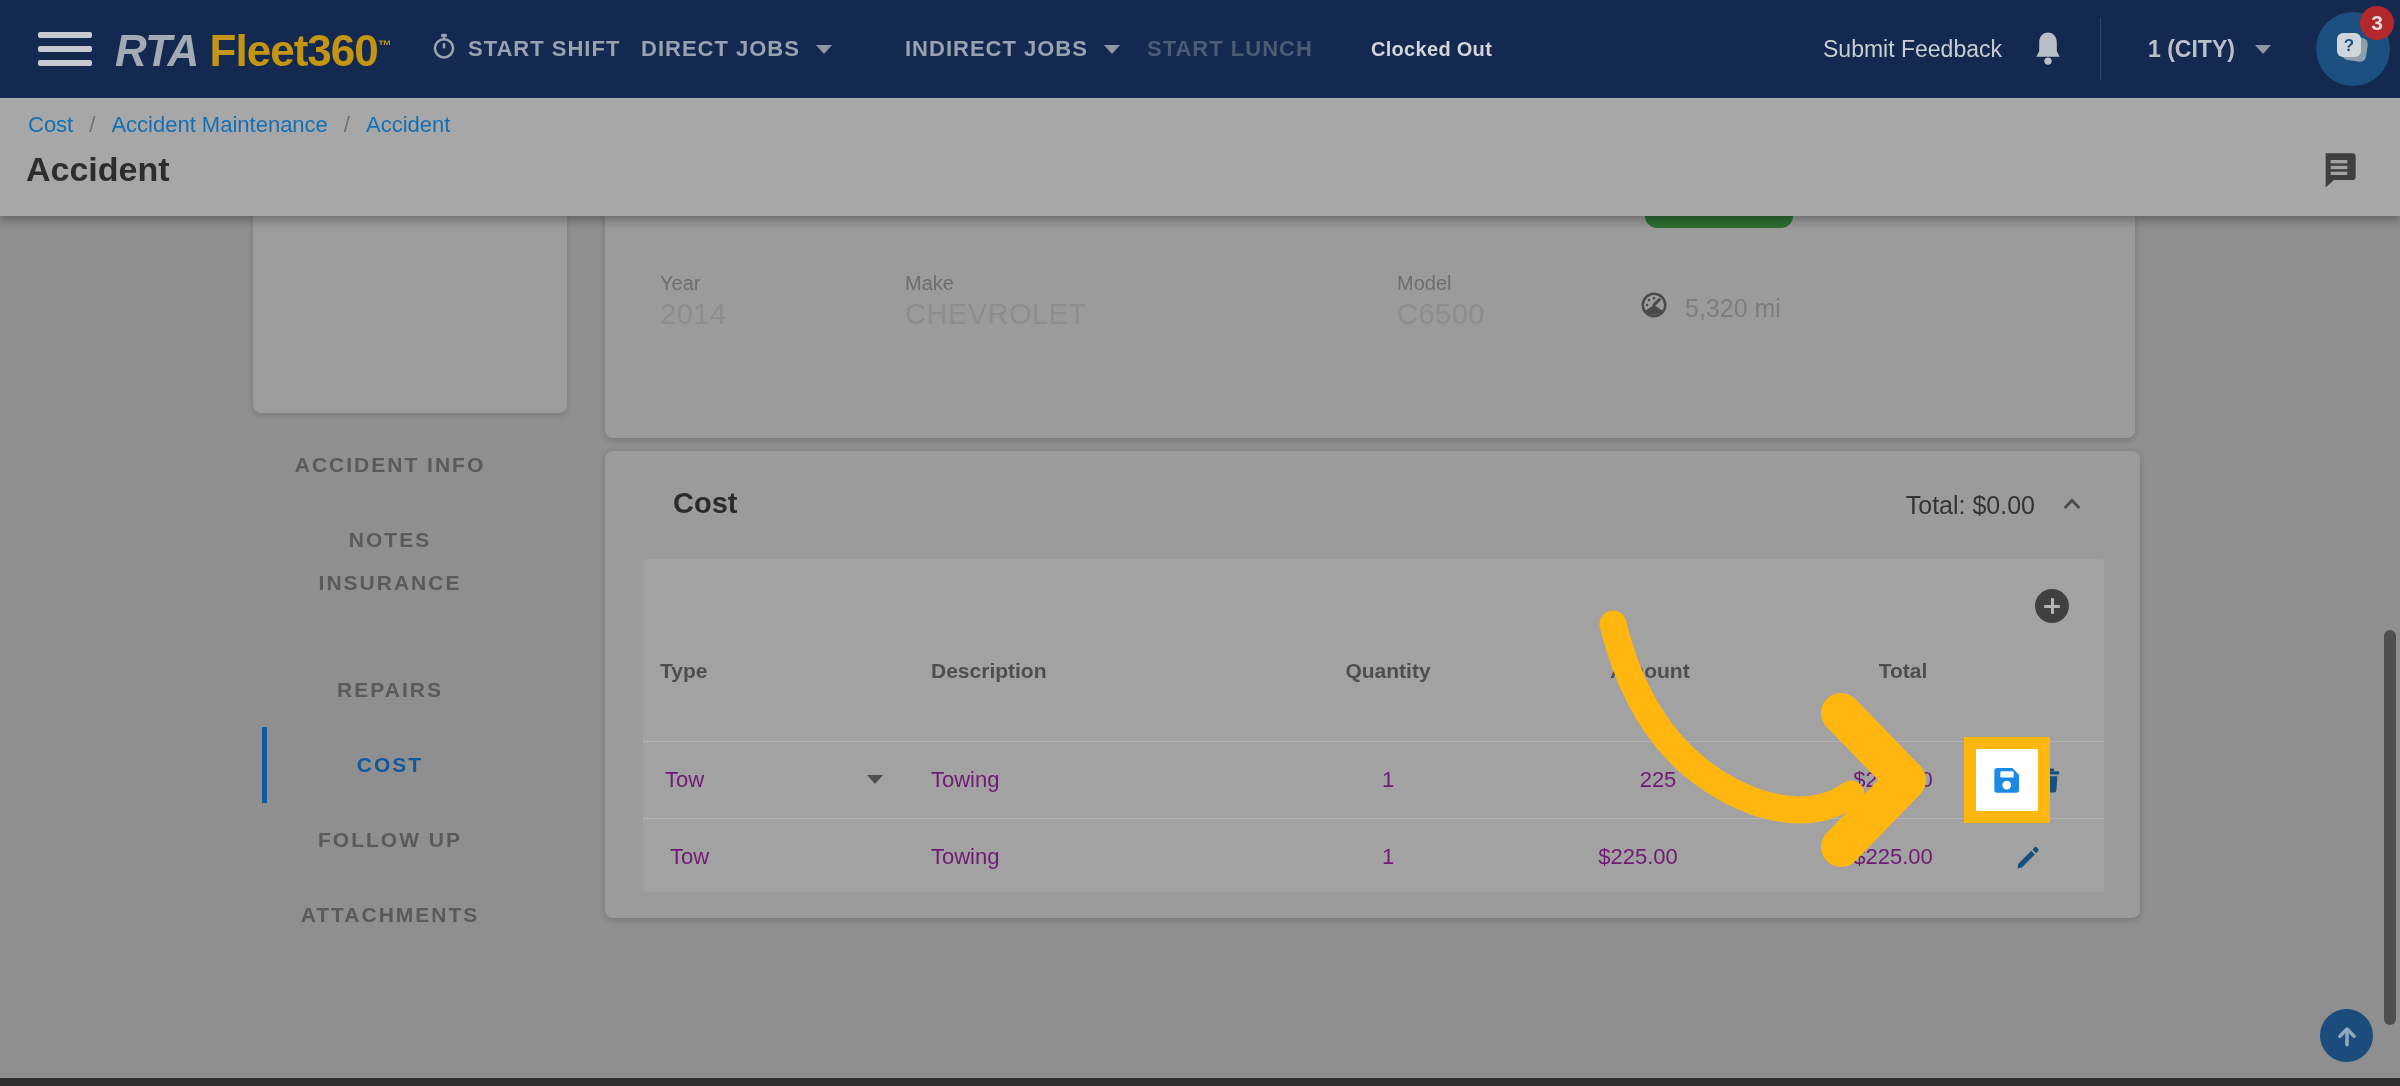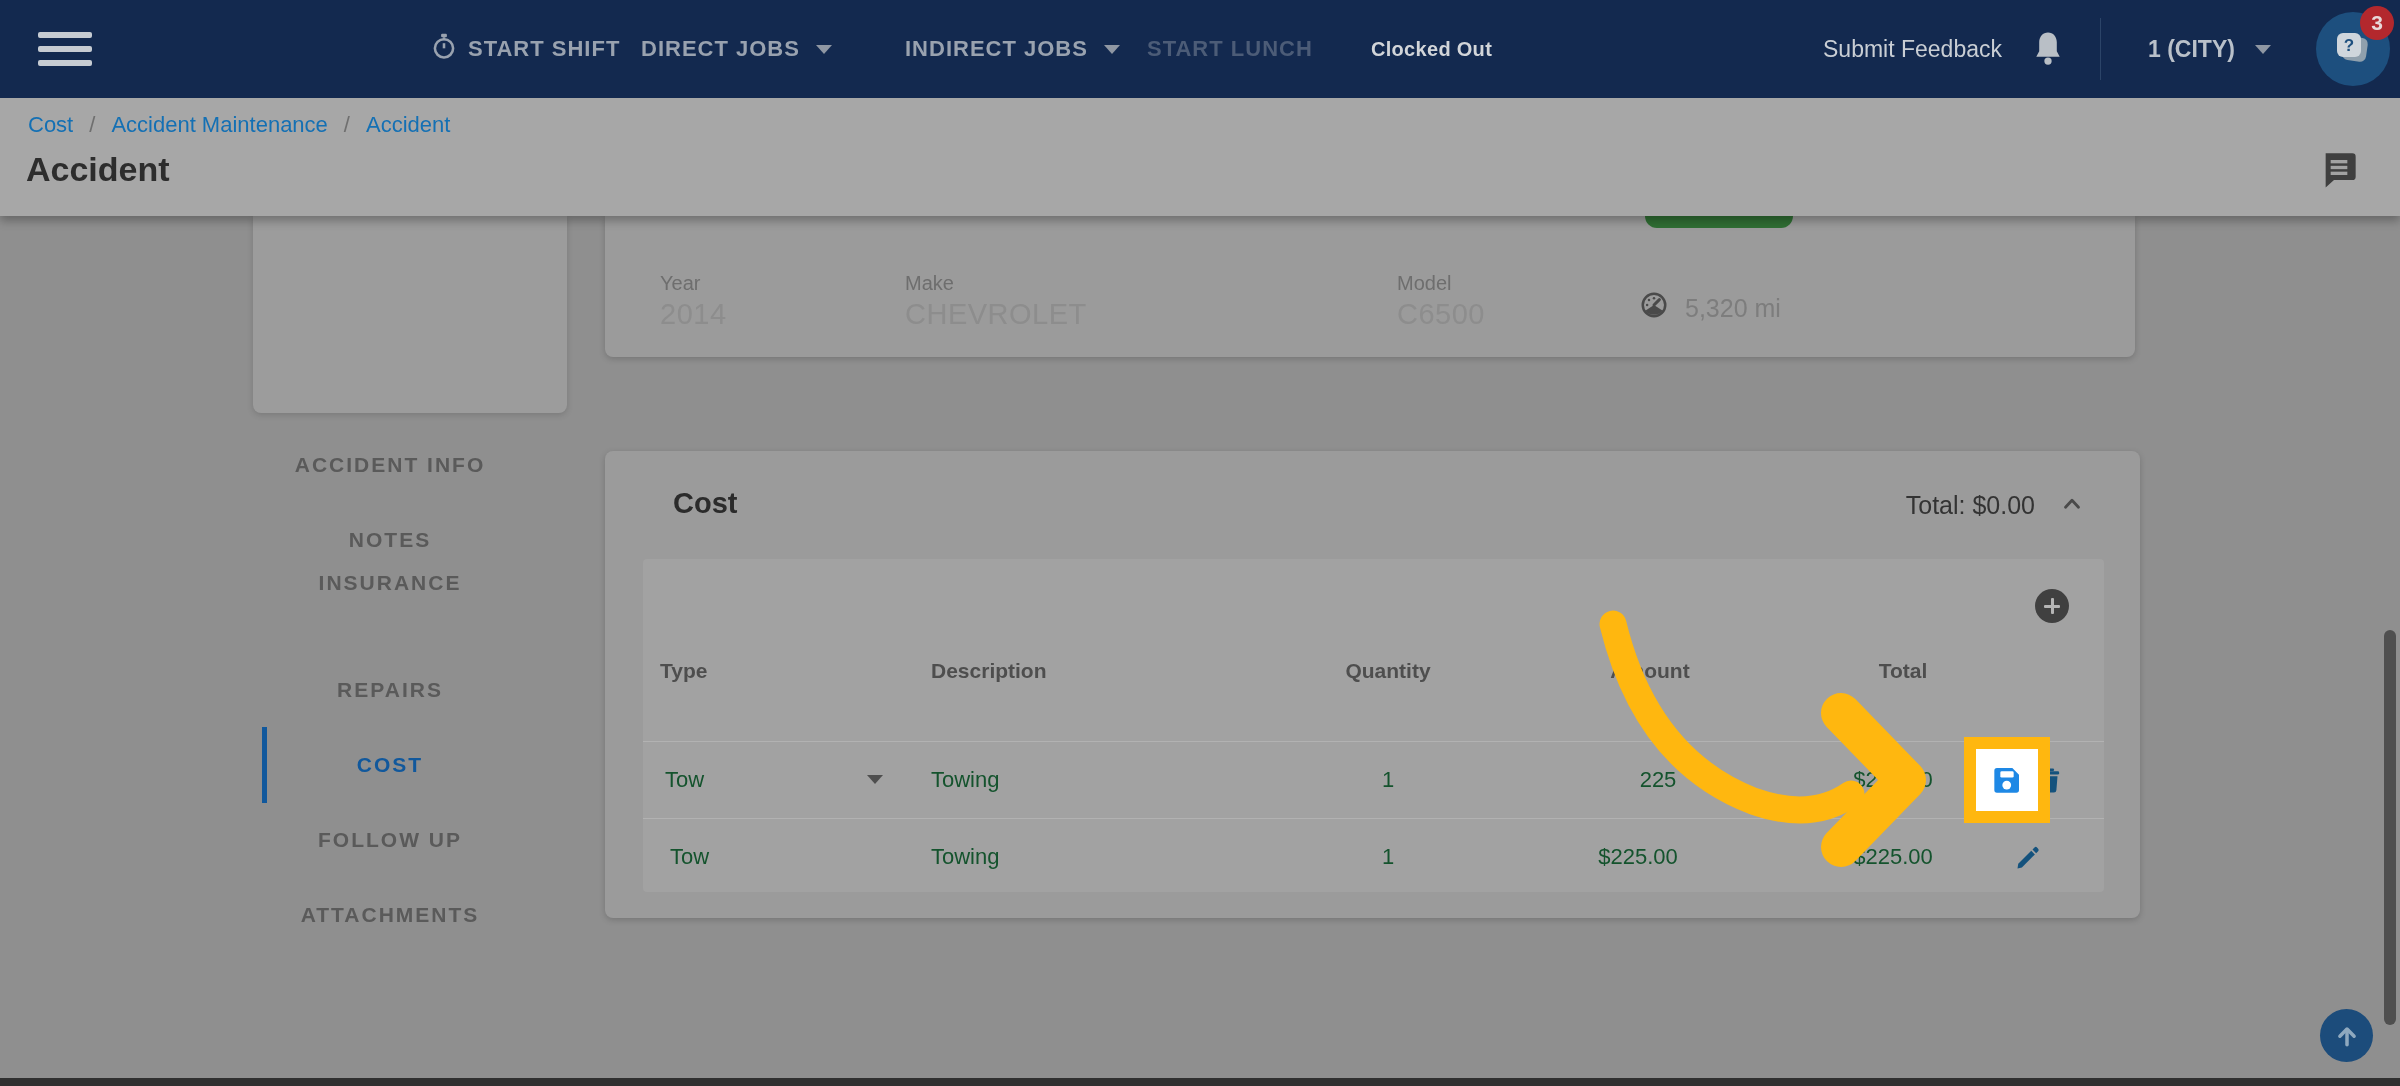--- a/index.html
+++ b/index.html
@@ -33,21 +33,21 @@
   #pagebar{left:0;top:98px;width:2400px;height:118px;background:#a7a7a7;z-index:20;
     box-shadow:0 5px 9px rgba(0,0,0,.28);}
   .breadcrumb{left:28px;top:14px;display:flex;gap:16px;font-size:22px;align-items:center;}
   .breadcrumb .crumb{color:#1470b4;cursor:pointer;}
   .breadcrumb .sep{color:#6f6f6f;}
   .page-title{left:26px;top:52px;font-size:34px;font-weight:700;color:#2d2d2d;}
   .comment-btn{left:2318px;top:150px;z-index:21;cursor:pointer;}
 
   
   .veh-placeholder{left:253px;top:216px;width:314px;height:197px;background:#9c9c9c;border-radius:0 0 8px 8px;box-shadow:0 2px 6px rgba(0,0,0,.15);}
-  .veh-card{left:605px;top:216px;width:1530px;height:141px;background:#9b9b9b;border-radius:0 0 8px 8px;box-shadow:0 2px 6px rgba(0,0,0,.18);}
+  .veh-card{left:605px;top:216px;width:1530px;height:222px;background:#9b9b9b;border-radius:0 0 8px 8px;box-shadow:0 2px 6px rgba(0,0,0,.18);}
   .green-pill{left:1040px;top:0;width:148px;height:12px;background:#2F6E33;border-radius:0 0 12px 12px;}
   .fld-label{font-size:20px;color:#6e6e6e;}
   .fld-value{font-size:29px;color:#8d8d8d;letter-spacing:.5px;}
   .odo{left:1034px;top:74px;display:flex;align-items:center;gap:16px;color:#7d7d7d;font-size:25px;}
 
   
   .side-item{left:240px;width:300px;text-align:center;font-size:21px;font-weight:700;
     letter-spacing:2px;color:#5a5a5a;cursor:pointer;white-space:nowrap;}
   .side-item.active{color:#11589C;}
   .active-bar{left:262px;top:727px;width:5px;height:76px;background:#11589C;}
@@ -56,21 +56,21 @@
   .cost-card{left:605px;top:451px;width:1535px;height:467px;background:#9b9b9b;border-radius:8px;box-shadow:0 2px 6px rgba(0,0,0,.18);}
   .cost-title{left:68px;top:36px;font-size:29px;font-weight:700;color:#2b2b2b;}
   .cost-total{left:1150px;top:40px;width:280px;text-align:right;font-size:25px;color:#333;}
   .collapse-btn{left:1452px;top:40px;cursor:pointer;}
   .panel{left:38px;top:108px;width:1461px;height:333px;background:#a2a2a2;border-radius:4px;}
   .plus-btn{left:1392px;top:30px;width:34px;height:34px;border-radius:50%;background:#404040;cursor:pointer;
     display:flex;align-items:center;justify-content:center;}
   .plus-btn .ph{position:absolute;width:16px;height:3px;background:#b5b5b5;border-radius:1px;}
   .plus-btn .pv{position:absolute;width:3px;height:16px;background:#b5b5b5;border-radius:1px;}
   .th{top:100px;font-size:21px;font-weight:600;color:#4e4e4e;}
-  .td{font-size:22px;color:#14532d;}
+  .td{font-size:22px;color:#701a75;}
   .cc{width:200px;text-align:center;margin-left:-100px;}
   .hline{left:0;width:1461px;height:1px;background:#b2b2b2;}
   .sel-caret{width:0;height:0;border-left:8px solid transparent;border-right:8px solid transparent;border-top:9px solid #4f4f4f;}
 
   
   .hl-box{left:1964px;top:737px;width:86px;height:86px;background:#ffffff;border:12px solid #FFB70F;
     box-sizing:border-box;z-index:12;display:flex;align-items:center;justify-content:center;cursor:pointer;}
   #arrow-svg{left:0;top:0;width:2400px;height:1086px;z-index:13;pointer-events:none;}
 
   
@@ -83,20 +83,21 @@
 <body>
 
 <div id="screen">
 
   <nav id="topbar" class="abs">
     <div class="abs hamburger">
         <span></span>
         <span></span>
         <span></span>
       </div>
+    <div class="abs brand"><span class="rta">RTA</span>&nbsp;<span class="fleet">Fleet</span><span class="n360">360</span><span class="tm">™</span></div>
 
     <div class="abs nav-item" style="left:430px;">
       <span>
         <svg width="28" height="28" viewBox="0 0 24 24">
             <rect x="9.5" y="1.5" width="5" height="3" rx="1" fill="#99a2af"></rect>
             <line x1="12" y1="4.5" x2="12" y2="7" stroke="#99a2af" stroke-width="2"></line>
             <circle cx="12" cy="14" r="7.8" fill="none" stroke="#99a2af" stroke-width="2.2"></circle>
             <line x1="12" y1="14" x2="12" y2="9.6" stroke="#99a2af" stroke-width="2.2"></line>
           </svg>
       </span>

